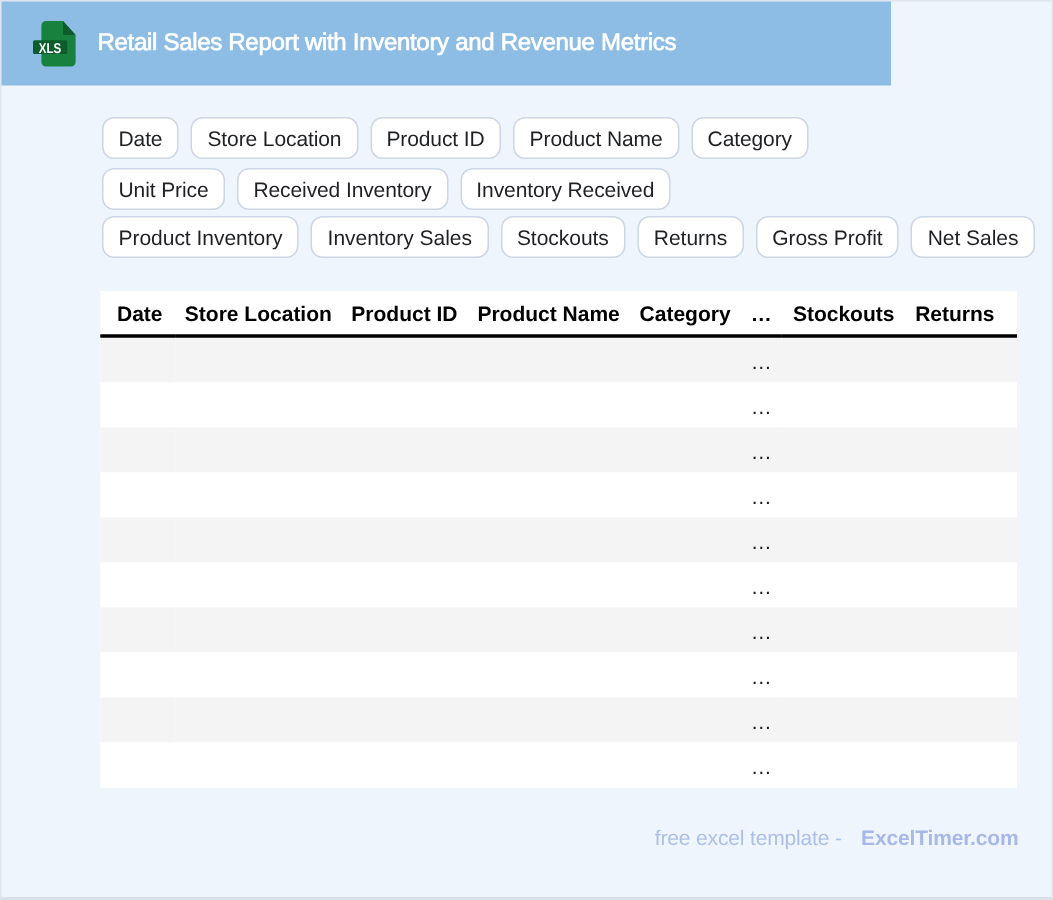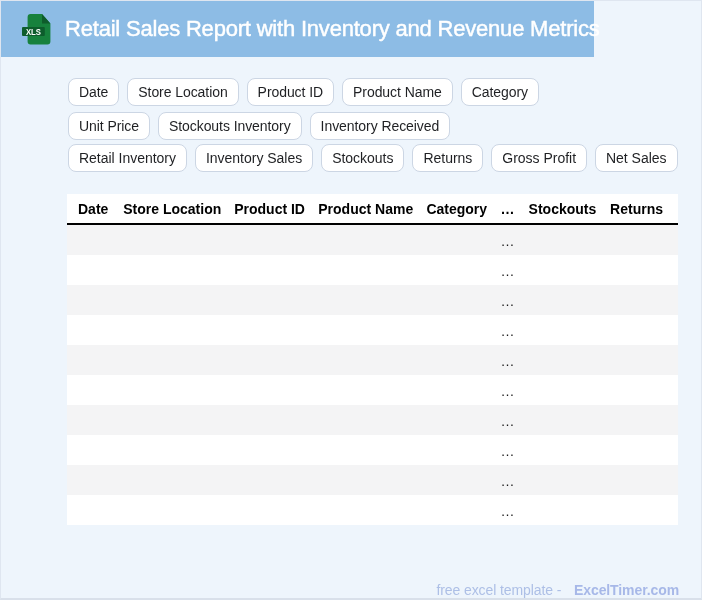--- a/index.html
+++ b/index.html
@@ -8,21 +8,21 @@
   font-family:"Liberation Sans",sans-serif;
   background:#eef5fc;
   box-sizing:border-box;
   border:1px solid #dfe6f0;
   border-bottom:2px solid #d9e0ea;
 }
 .topbar{position:absolute;left:0;top:0;width:593px;height:55.5px;background:#8dbce5;}
 .icon{position:absolute;left:20.6px;top:12.6px;}
 .title{
   position:absolute;left:64px;top:0;height:56px;line-height:56px;
-  color:#fff;font-size:22px;font-weight:normal;-webkit-text-stroke:0.45px #fff;letter-spacing:-0.2px;white-space:nowrap;
+  color:#fff;font-size:16px;font-weight:normal;-webkit-text-stroke:0.45px #fff;letter-spacing:-0.2px;white-space:nowrap;
 }
 .chips{position:absolute;left:67px;top:77px;width:620px;}
 .chiprow{display:flex;column-gap:8px;margin-bottom:6px;}
 .chiprow:nth-child(2){margin-bottom:4px;}
 .chiprow:nth-child(3) .chip{letter-spacing:-0.02px;}
 .chip{
   display:inline-flex;align-items:center;justify-content:center;
   box-sizing:border-box;height:28px;padding:0 10px;
   background:#fff;border:1px solid #ccd6e4;border-radius:8px;
   font-size:14px;color:#1f2023;white-space:nowrap;letter-spacing:-0.07px;
@@ -30,21 +30,21 @@
 .tablewrap{position:absolute;left:66px;top:193px;width:611px;background:#fff;}
 table{border-collapse:collapse;table-layout:fixed;width:611px;font-size:14px;}
 th{font-weight:bold;color:#000;height:29px;padding:0;border-bottom:2px solid #000;text-align:center;}
 th.first{text-align:left;padding-left:11px;}
 th.last{text-align:right;padding-right:15px;}
 td{height:28px;padding:2px 0 0 0;text-align:center;color:#1a1a1a;}
 tbody tr:nth-child(odd){background:#f4f4f5;}
 tbody tr:nth-child(even){background:#fff;}
 .footer{
   position:absolute;top:549px;left:0;width:678px;text-align:right;
-  font-size:14px;letter-spacing:-0.1px;color:#adbfe6;white-space:nowrap;margin-top:32px;
+  font-size:14px;letter-spacing:-0.1px;color:#adbfe6;white-space:nowrap;
 }
 .footer b{color:#a7b8e8;margin-left:9px;}
 </style>
 </head>
 <body>
 <div class="topbar"></div>
 <svg class="icon" width="31" height="32" viewBox="0 0 31 32">
   <path d="M8.6 0 H20 L28.4 9.4 V27.4 a3 3 0 0 1 -3 3 H8.6 a3 3 0 0 1 -3 -3 V3 a3 3 0 0 1 3 -3 Z" fill="#17813d"></path>
   <path d="M20 0 L28.4 9.4 H20 Z" fill="#0e5c2b"></path>
   <rect x="0" y="12.9" width="22.8" height="9.1" rx="1" fill="#0d5c2c"></rect>
@@ -54,25 +54,25 @@
 <div class="chips">
   <div class="chiprow">
     <div class="chip">Date</div>
     <div class="chip">Store Location</div>
     <div class="chip">Product ID</div>
     <div class="chip">Product Name</div>
     <div class="chip">Category</div>
   </div>
   <div class="chiprow">
     <div class="chip">Unit Price</div>
-    <div class="chip">Stockouts Inventory</div>
+    <div class="chip">Received Inventory</div>
     <div class="chip">Inventory Received</div>
   </div>
   <div class="chiprow">
-    <div class="chip">Retail Inventory</div>
+    <div class="chip">Product Inventory</div>
     <div class="chip">Inventory Sales</div>
     <div class="chip">Stockouts</div>
     <div class="chip">Returns</div>
     <div class="chip">Gross Profit</div>
     <div class="chip">Net Sales</div>
   </div>
 </div>
 <div class="tablewrap">
 <table>
 <colgroup>

